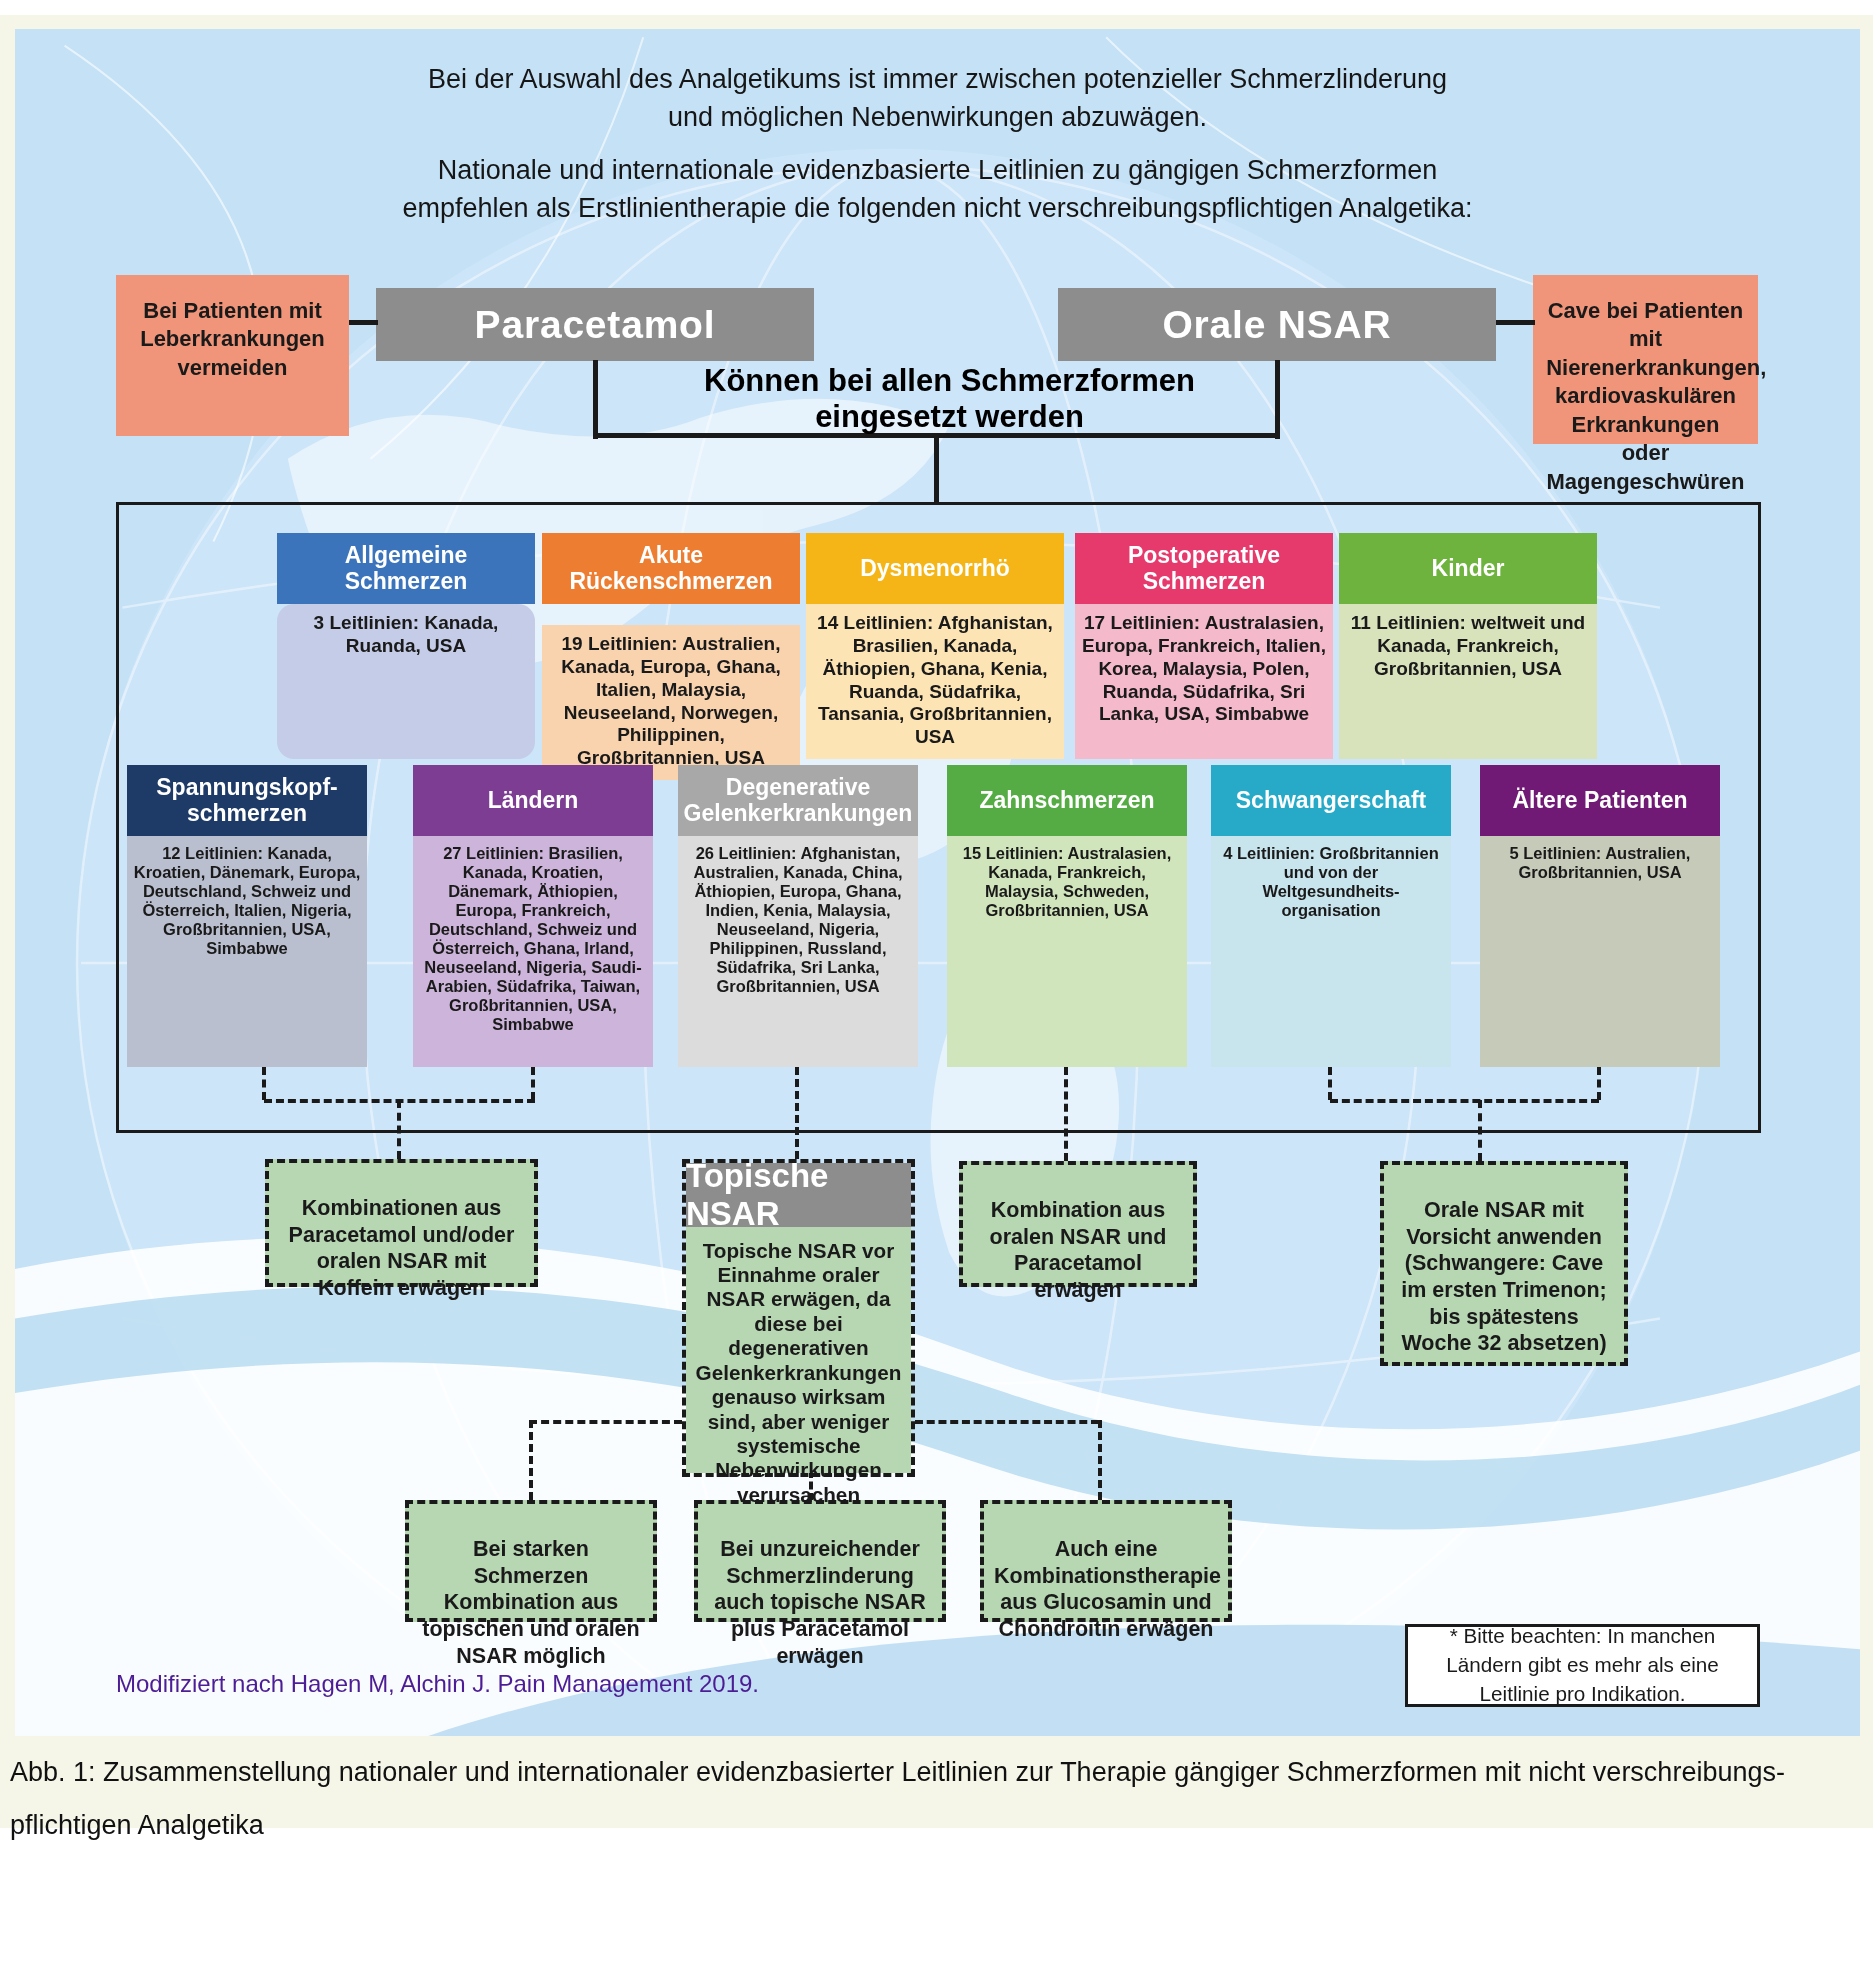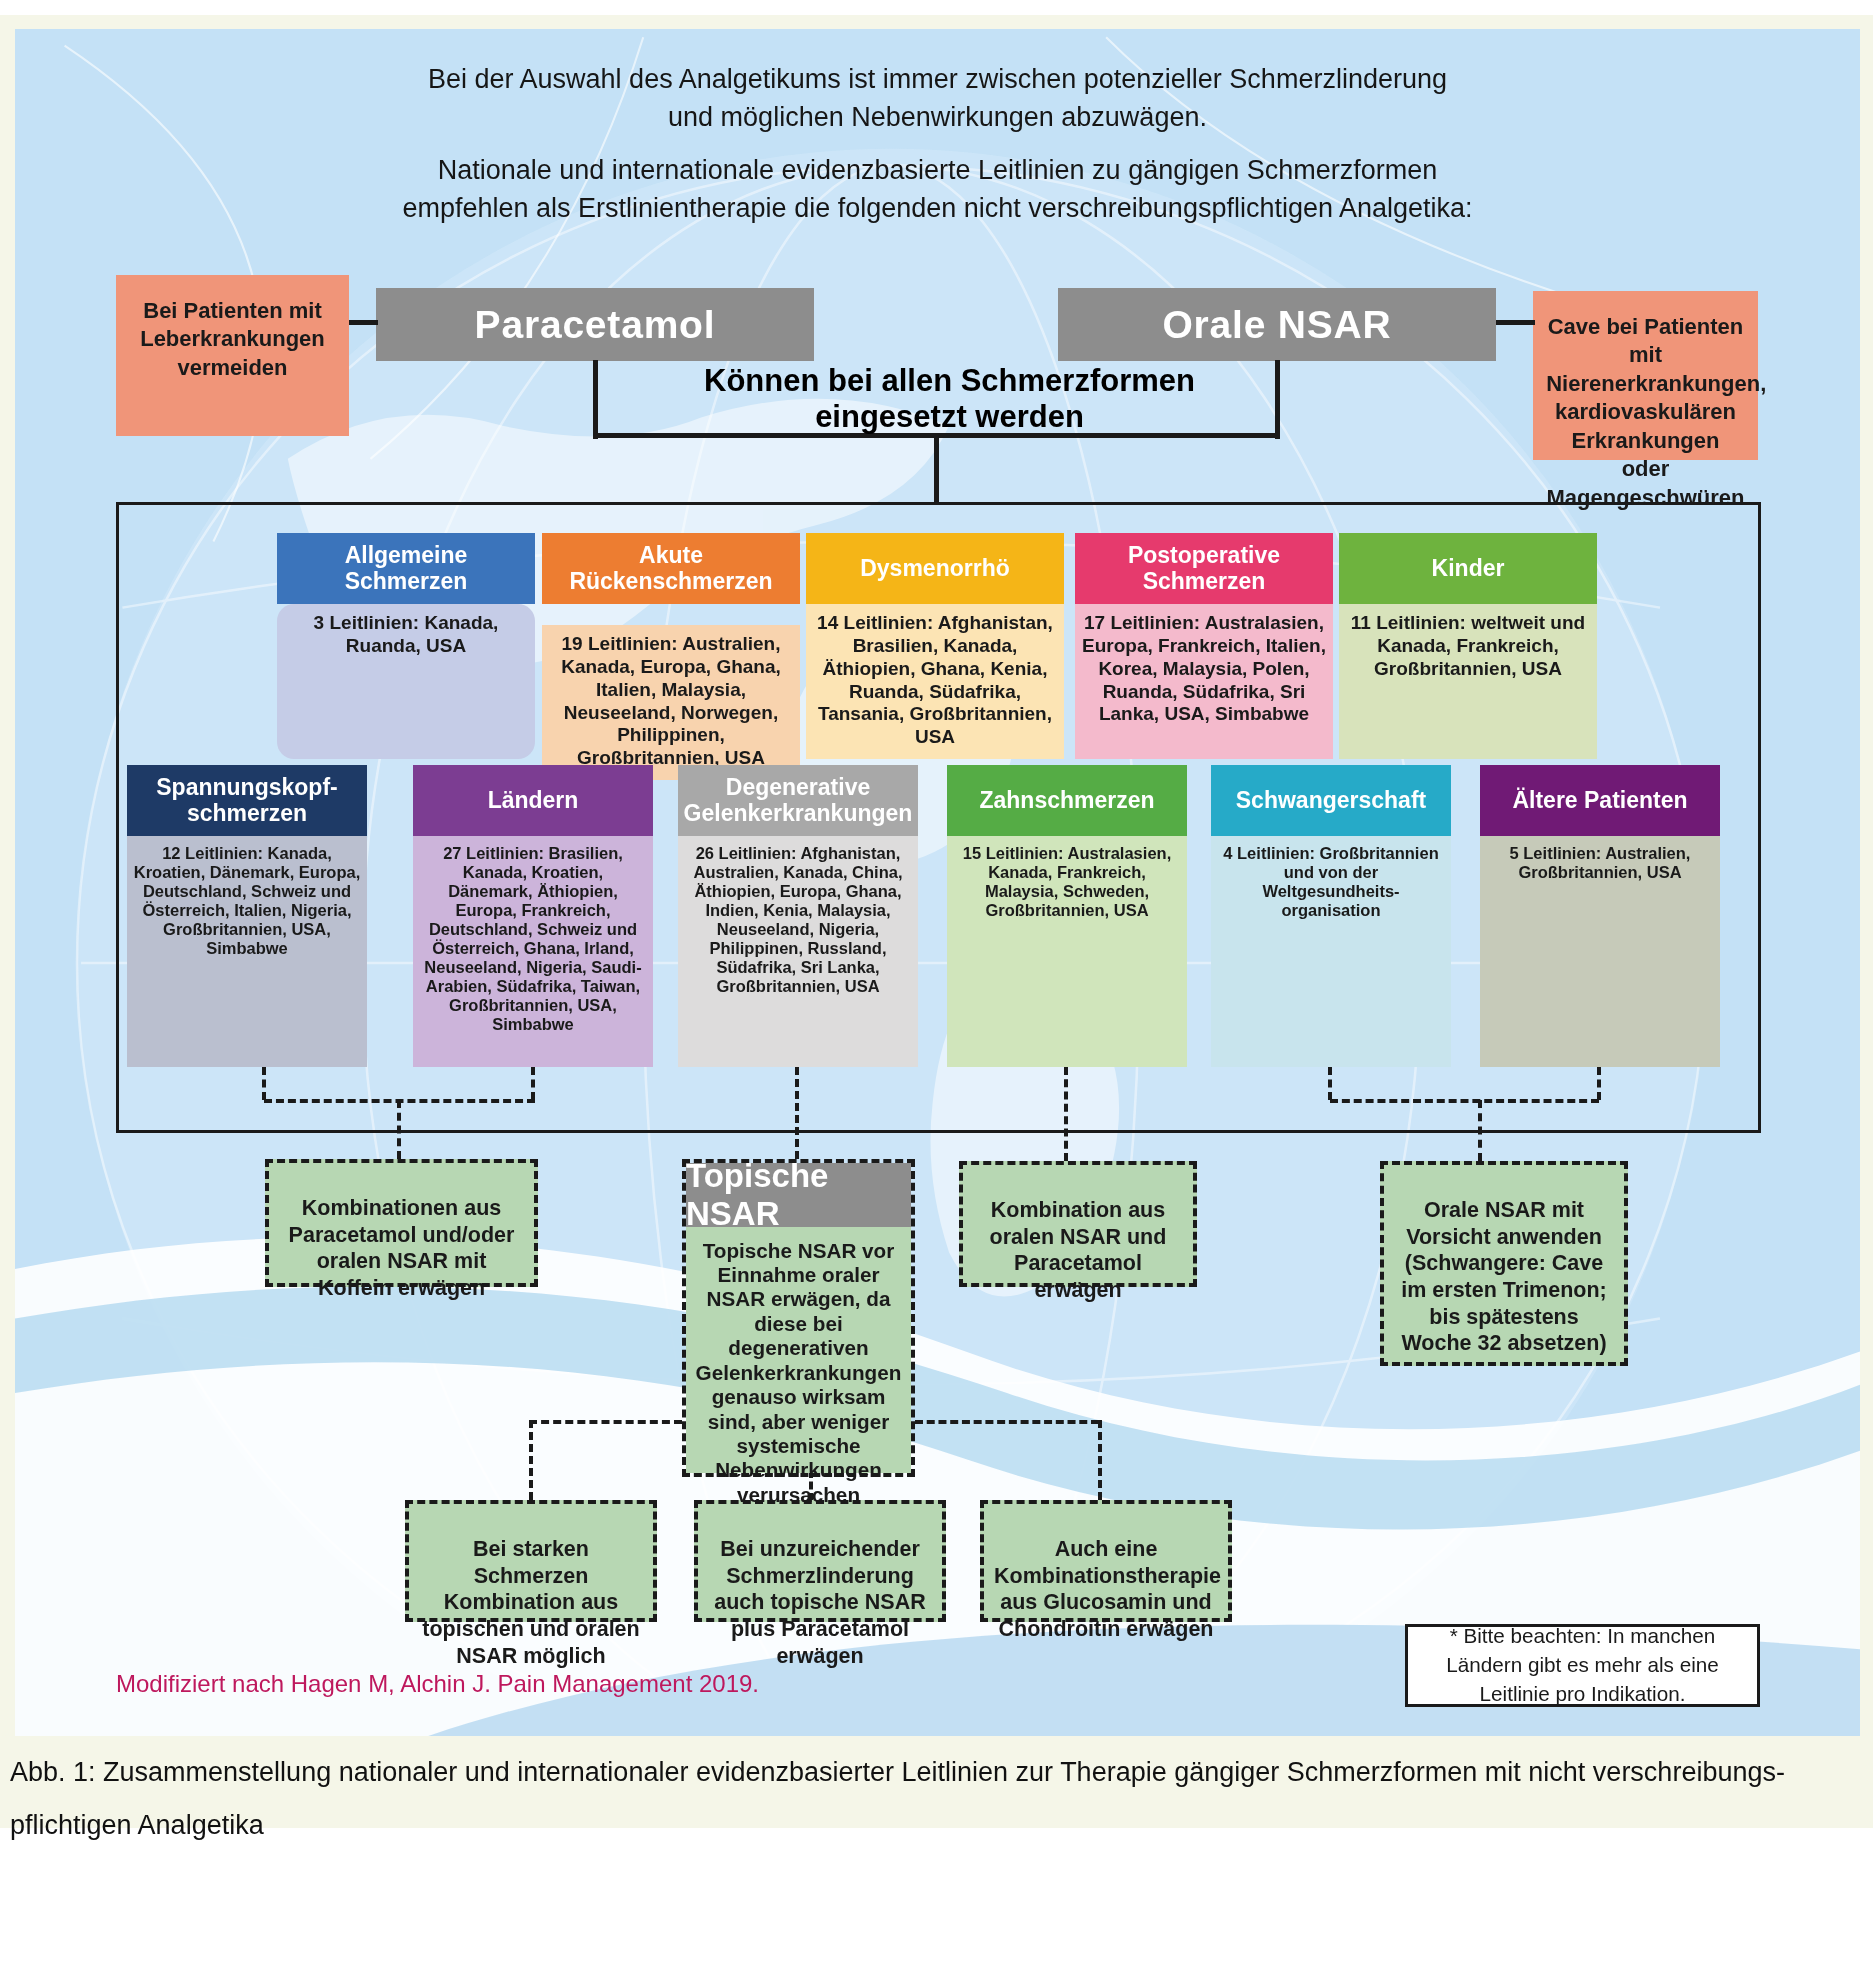--- a/index.html
+++ b/index.html
@@ -58,21 +58,21 @@
 
   .topische { position:absolute; left:667px; top:1130px; width:233px; border:4.1px dashed #1a1a1a; }
   .topische-h { height:64px; display:flex; align-items:center; justify-content:center;
                 color:#ffffff; font-weight:bold; font-size:33px; }
   .topische-b { height:246px; font-weight:bold; font-size:20.7px; line-height:1.18; text-align:center; padding:11.6px 6.6px 0; }
 
   .note-box { position:absolute; left:1390px; top:1595px; width:355px; height:83px; background:#ffffff;
               border:3.3px solid #1a1a1a; font-size:20.7px; line-height:1.4; text-align:center;
               display:flex; align-items:center; justify-content:center; padding:5px 11.6px; }
 
-  .source { position:absolute; left:101px; top:1641px; font-size:24px; color:#be185d; }
+  .source { position:absolute; left:101px; top:1641px; font-size:24px; color:#4c1d95; }
 
   .caption { position:absolute; left:10px; top:1746px; width:1818px; font-size:27px; line-height:1.95; color:#111; }
 </style>
 </head>
 <body>
 
 <div class="page">
   <div class="cream"></div>
 
   <div class="panel">
@@ -101,21 +101,21 @@
       <path d="M0,1560 C450,1480 850,1530 1200,1650 C1550,1770 1950,1750 2232,1640 L2232,1720 C1900,1840 1500,1850 1150,1730 C800,1610 420,1580 0,1650 Z" fill="#a9d4ee" opacity="0.7"></path>
       <path d="M500,2065 C900,1930 1500,1900 2232,1960 L2232,2065 Z" fill="#bcdcf2" opacity="0.9"></path>
     </svg>
 
     <div class="intro intro-1 pre">Bei der Auswahl des Analgetikums ist immer zwischen potenzieller Schmerzlinderung
 und möglichen Nebenwirkungen abzuwägen.</div>
     <div class="intro intro-2 pre">Nationale und internationale evidenzbasierte Leitlinien zu gängigen Schmerzformen
 empfehlen als Erstlinientherapie die folgenden nicht verschreibungspflichtigen Analgetika:</div>
 
     <div class="warn warn-left" style="background-color: rgb(240, 149, 121);">Bei Patienten mit Leberkrankungen vermeiden</div>
-    <div class="warn warn-right" style="background-color: rgb(240, 149, 121); margin-top: 16px;">Cave bei Patienten mit Nierenerkrankungen, kardiovaskulären Erkrankungen oder Magengeschwüren</div>
+    <div class="warn warn-right" style="background-color: rgb(240, 149, 121);">Cave bei Patienten mit Nierenerkrankungen, kardiovaskulären Erkrankungen oder Magengeschwüren</div>
 
     <div class="drug drug-left" style="background-color: rgb(141, 141, 141);">Paracetamol</div>
     <div class="drug drug-right" style="background-color: rgb(141, 141, 141);">Orale NSAR</div>
 
     <div class="h" style="left:334px; top:291px; width:29px;"></div>
     <div class="h" style="left:1481px; top:291px; width:39px;"></div>
     <div class="v" style="left:578px; top:331px; height:79px;"></div>
     <div class="v" style="left:1260px; top:331px; height:79px;"></div>
     <div class="h" style="left:578px; top:404px; width:687px;"></div>
     <div class="v" style="left:919px; top:409px; height:65px;"></div>

